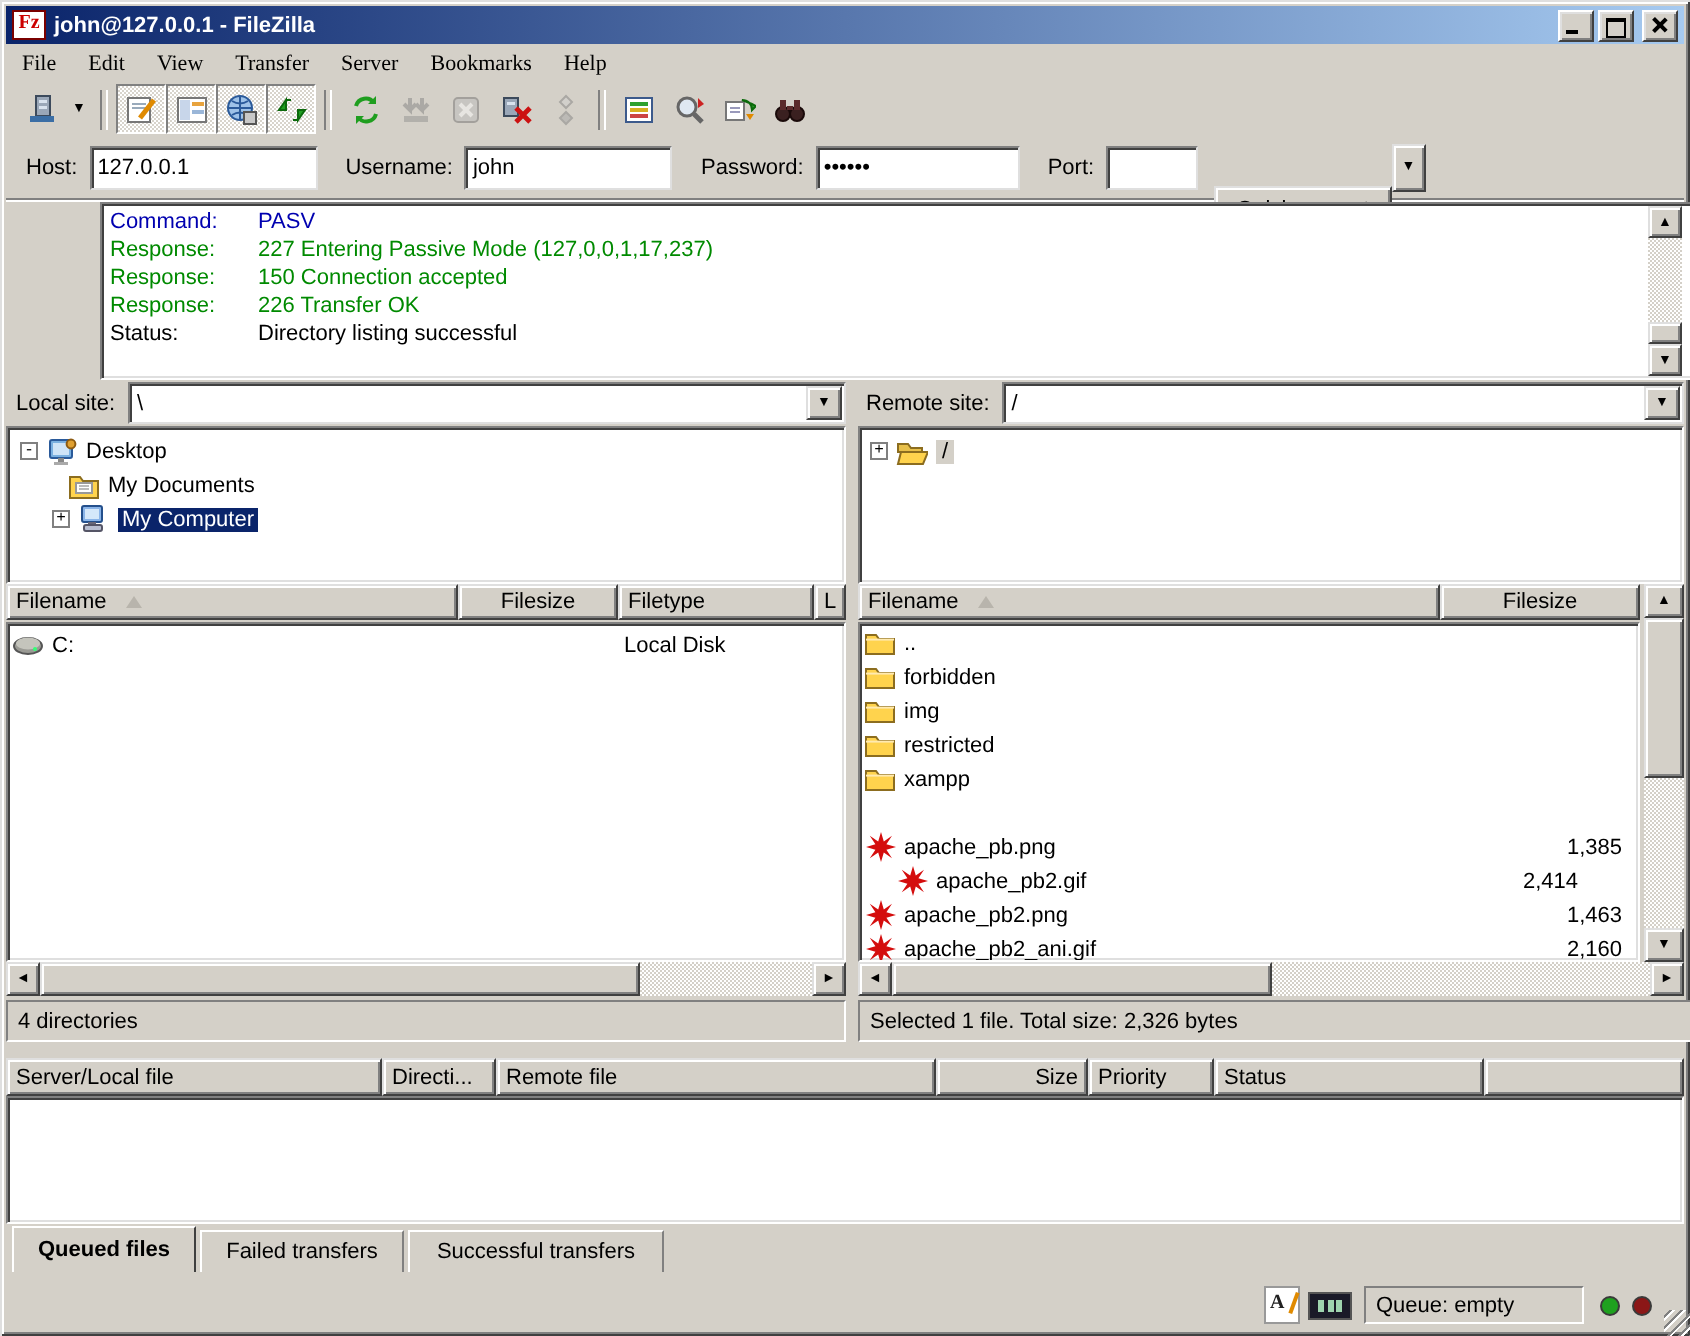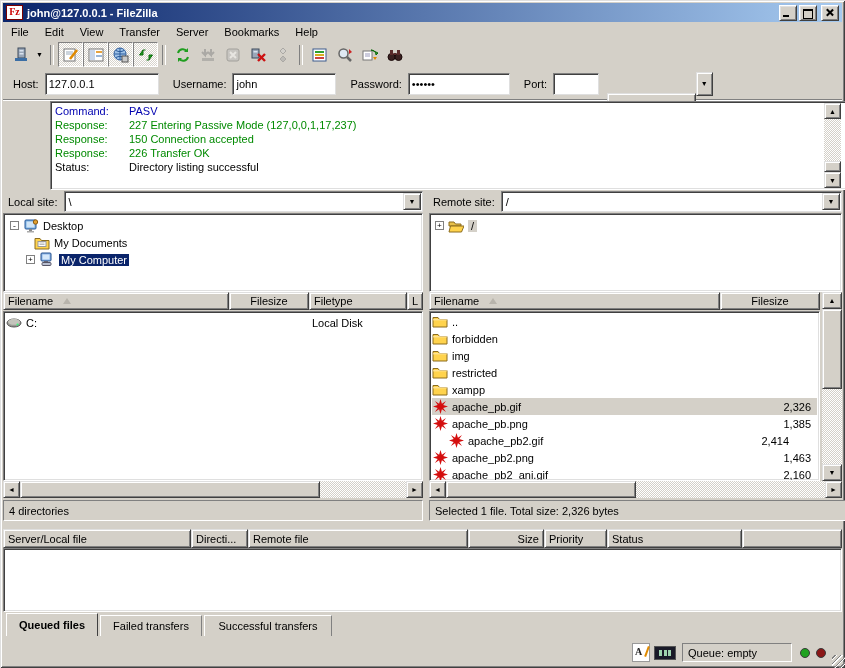--- a/index.html
+++ b/index.html
@@ -22,21 +22,21 @@
   #fzicon{width:15px;height:13px;margin:0 4px 0 3px;background:#fff;border:1px solid #7a0000;
           color:#c00;font:bold 10px/12px "Liberation Serif",serif;text-align:center;}
   .winbtns{margin-left:auto;display:flex;gap:0;padding-right:3px;}
   .winbtn{width:16px;height:14px;margin-left:2px;position:relative;background:#d4d0c8;
           border:1px solid;border-color:#fff #404040 #404040 #fff;box-shadow:inset 1px 1px 0 #dfdfdf, inset -1px -1px 0 #808080;}
   .g-min{position:absolute;left:3px;bottom:3px;width:6px;height:2px;background:#000;}
   .g-max{position:absolute;left:3px;top:3px;width:8px;height:7px;border:1px solid #000;border-top-width:2px;}
   .g-x1,.g-x2{position:absolute;left:7px;top:2px;width:1.6px;height:9px;background:#000;}
   .g-x1{transform:rotate(45deg);} .g-x2{transform:rotate(-45deg);}
   
-  #menubar{left:3px;top:22px;width:839px;height:19px;display:flex;align-items:center;}
+  #menubar{left:3px;top:22px;width:839px;height:19px;display:flex;align-items:center;font-family:Liberation Serif, serif;}
   .menu-item{padding:2px 8px;}
   
   #toolbar{left:3px;top:41px;width:839px;height:27px;display:flex;align-items:center;padding-left:5px;box-sizing:border-box;}
   .tbtn{width:23px;height:23px;display:flex;align-items:center;justify-content:center;border:1px solid transparent;}
   .tbtn.pressed{border-color:#808080 #fff #fff #808080;background:repeating-conic-gradient(#fff 0 25%,#d8d4cc 0 50%) 0 0/2px 2px;}
   .tbtn.disabled{filter:grayscale(1) opacity(.45);}
   .tsep{width:2px;height:20px;margin:0 4px;border-left:1px solid #808080;border-right:1px solid #fff;}
   .ddbtn{width:13px;height:23px;display:flex;align-items:center;justify-content:center;font-size:7px;}
   
   #quickbar{left:3px;top:68px;width:839px;height:32px;display:flex;align-items:center;
@@ -476,31 +476,20 @@
             <svg width="16" height="13">
               <path d="M1 2.5h5l1.5 2H15V12H1z" fill="#ffd34d" stroke="#8c6d1f"></path>
               <path d="M1 4.8h14" stroke="#ffeab0"></path>
             </svg>
           </span>
           <span>xampp</span>
         </span>
       <span class="fcell-size" style="right:6px;width:80px"></span>
     </div>
 
-    <div class="listrow" style="left:2px;top:86px;width:385px;background:#d4d0c8">
-      <span class="fcell-name" style="flex:1">
-          <span class="ticon">
-            <svg width="15" height="15">
-              <path d="M7.5 0l1.4 4.7L13 1.9l-2.8 4.2L15 7.5l-4.8 1.4 2.8 4.2-4.1-2.8L7.5 15 6.1 10.3 1.9 13.1l2.8-4.2L0 7.5l4.7-1.4L1.9 1.9l4.2 2.8z" fill="#d40d0d"></path>
-            </svg>
-          </span>
-          <span>apache_pb.gif</span>
-        </span>
-      <span class="fcell-size" style="right:6px;width:80px">2,326</span>
-    </div>
     <div class="listrow" style="left:2px;top:103px;width:385px">
       <span class="fcell-name" style="flex:1">
           <span class="ticon">
             <svg width="15" height="15">
               <path d="M7.5 0l1.4 4.7L13 1.9l-2.8 4.2L15 7.5l-4.8 1.4 2.8 4.2-4.1-2.8L7.5 15 6.1 10.3 1.9 13.1l2.8-4.2L0 7.5l4.7-1.4L1.9 1.9l4.2 2.8z" fill="#d40d0d"></path>
             </svg>
           </span>
           <span>apache_pb.png</span>
         </span>
       <span class="fcell-size" style="right:6px;width:80px">1,385</span>

